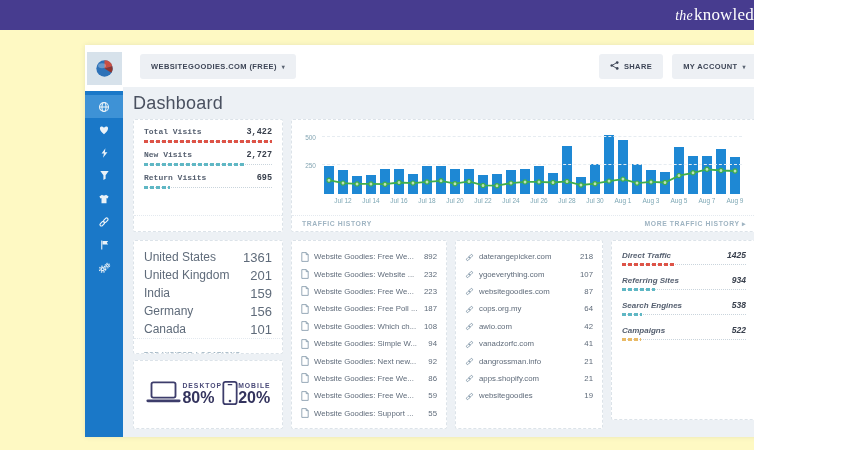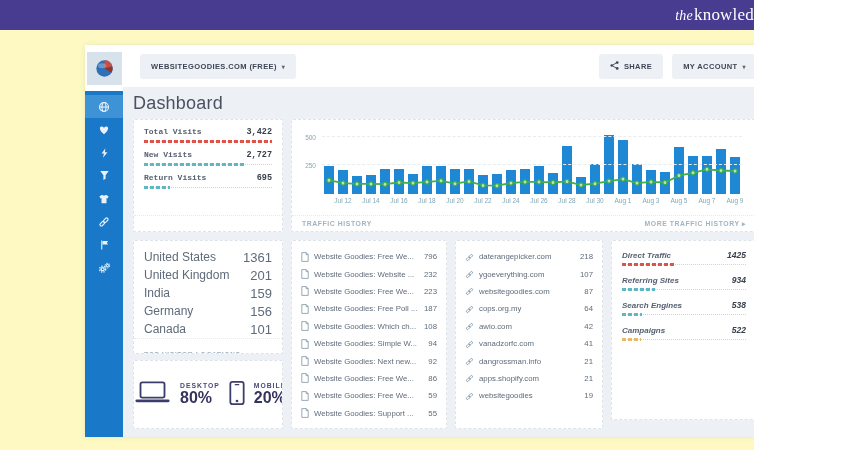--- a/index.html
+++ b/index.html
@@ -78,21 +78,21 @@
   .xtick { position:absolute; top:3px; transform:translateX(-50%); font-size:6.5px; color:#7FA8B5; white-space:nowrap; }
 
   
   .colA { width:150px; display:flex; flex-direction:column; gap:6px; }
   .loc-card { height:114px; display:flex; flex-direction:column; }
   .loc-body { flex:1; padding:7px 10px 0 10px; }
   .kv-row { display:flex; justify-content:space-between; align-items:center; height:18px; cursor:pointer; }
   .kv-name { font-size:12px; color:#5F6B7A; }
   .kv-val { font-size:13px; color:#5F6B7A; }
 
-  .device-card { flex:1; display:flex; align-items:center; gap:9px; }
+  .device-card { flex:1; display:flex; align-items:center; justify-content:center; }
   .device-block { text-align:left; }
   .device-label { font-size:6.8px; font-weight:bold; letter-spacing:1px; color:#4A4A78; }
   .device-value { font-size:16px; font-weight:800; color:#34345E; line-height:1.1; }
 
   .list-card { padding:7px 9px 0 9px; }
   .pages-card { width:156px; }
   .domains-card { width:148px; }
   .icon-row { display:flex; align-items:center; height:17.4px; cursor:pointer; }
   .icon-row svg { flex:0 0 auto; margin-right:5px; }
   .icon-row .it { flex:1; font-size:7.8px; color:#5F6B7A; white-space:nowrap; overflow:hidden; }
@@ -474,21 +474,21 @@
             </section>
           </div>
 
           <section class="card list-card pages-card" id="page-rows">
               <div class="icon-row">
                 <span><svg width="8" height="10" viewBox="0 0 10 12" fill="none" stroke="#7E94A6" stroke-width="1">
                     <path d="M1 0.5 H6.5 L9 3 V11.5 H1 Z"></path>
                     <path d="M6.5 0.5 V3 H9"></path>
                   </svg></span>
                 <span class="it">Website Goodies: Free We...</span>
-                <span class="iv">796</span>
+                <span class="iv">892</span>
               </div>
               <div class="icon-row">
                 <span><svg width="8" height="10" viewBox="0 0 10 12" fill="none" stroke="#7E94A6" stroke-width="1">
                     <path d="M1 0.5 H6.5 L9 3 V11.5 H1 Z"></path>
                     <path d="M6.5 0.5 V3 H9"></path>
                   </svg></span>
                 <span class="it">Website Goodies: Website ...</span>
                 <span class="iv">232</span>
               </div>
               <div class="icon-row">

